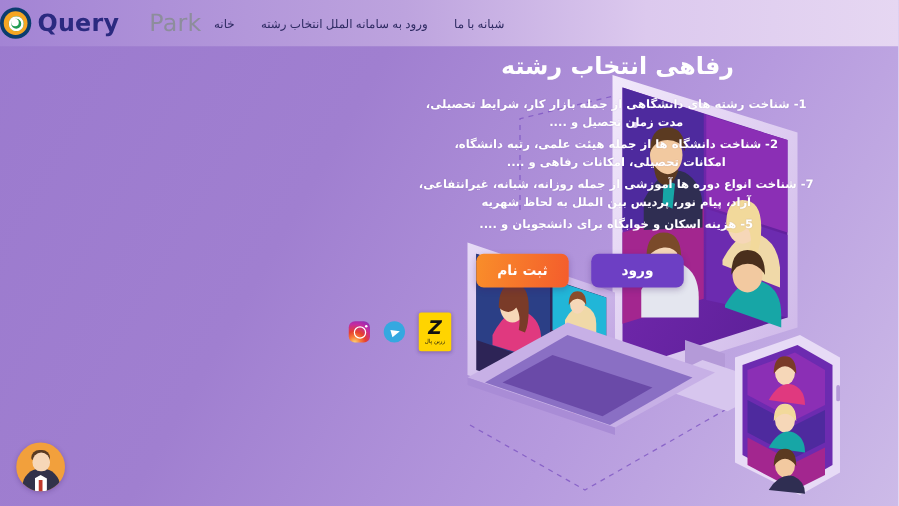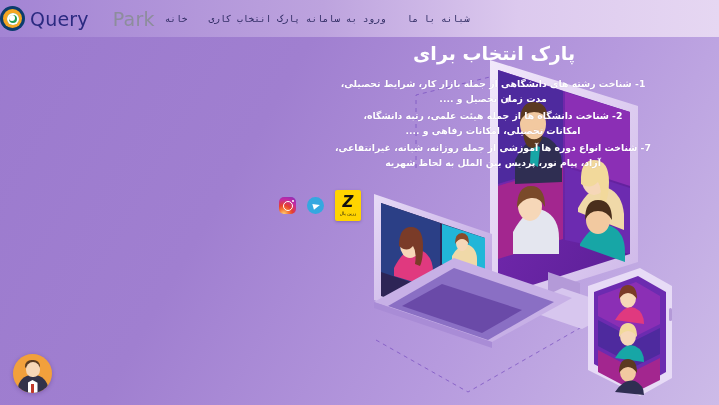--- a/index.html
+++ b/index.html
@@ -70,37 +70,37 @@
     background: #ffffff;
     z-index: 3;
     margin-left: -1px; margin-top: -1px;
   }
   .brand-text {
     font-size: 19px;
     letter-spacing: 0.2px;
     white-space: nowrap;
     direction: ltr;
   }
-  .brand-q { color: #2b2a80; font-weight: normal; }
+  .brand-q { color: #2b2a80; font-weight: bold; }
   .brand-p { color: #8d8d9c; font-weight: normal; margin-left: 24px; }
 
   #nav {
     display: flex;
     flex-direction: row-reverse;
     align-items: center;
     gap: 21px;
     margin-right: 30px;
     direction: rtl;
   }
   .nav-item {
     font-size: 9.5px;
     color: #2f2b63;
     white-space: nowrap;
     cursor: pointer;
-    font-family: Liberation Mono, monospace;
+    font-family: Liberation Sans, sans-serif;
   }
 
   
   #content {
     position: absolute;
     top: 37px; right: 0;
     width: 440px;
     padding-top: 5px;
     z-index: 30;
     text-align: center;
@@ -301,21 +301,21 @@
 
     <div id="brand">
       <span class="brand-mark">
         <span class="brand-lens"></span>
       </span>
       <span class="brand-text"><span class="brand-q">Query</span><span class="brand-p">Park</span></span>
     </div>
 
     <nav id="nav">
       <span class="nav-item">خانه</span>
-      <span class="nav-item">ورود به سامانه پارک انتخاب کاری</span>
+      <span class="nav-item">ورود به سامانه الملل انتخاب رشته</span>
       <span class="nav-item">شبانه با ما</span>
     </nav>
 
   </div>
 
   <div id="illustration">
     <svg width="347" height="365" viewBox="0 0 347 365" xmlns="http://www.w3.org/2000/svg">
       <defs>
         <linearGradient id="scr" x1="0" y1="0" x2="1" y2="1">
           <stop offset="0%" stop-color="#7b2bb5"></stop>
@@ -442,31 +442,36 @@
           <path d="M247 333 q0 -14 9 -14 q9 0 9 14 q-4 -6 -9 -6 q-5 0 -9 6 Z" fill="#5b3a21"></path>
           <path d="M243 352 q9 -14 20 -11 q9 4 9 14 l-29 -3 Z" fill="#2f2e52"></path>
         </g>
         <rect x="297" y="268" width="3" height="13" rx="1.5" fill="#b49ad8"></rect>
       </g>
     </svg>
   </div>
 
   <div id="content">
 
-    <h1 id="page-title">پارک انتخاب برای</h1>
+    <h1 id="page-title">رفاهی انتخاب رشته</h1>
 
     <div id="bullets">
       <p class="bullet">1- شناخت رشته های دانشگاهی از جمله بازار کار، شرایط تحصیلی،
 مدت زمان تحصیل و ....</p>
       <p class="bullet">2- شناخت دانشگاه ها از جمله هیئت علمی، رتبه دانشگاه،
 امکانات تحصیلی، امکانات رفاهی و ....</p>
       <p class="bullet">7- شناخت انواع دوره ها آموزشی از جمله روزانه، شبانه، غیرانتفاعی،
 آزاد، پیام نور، پردیس بین الملل به لحاظ شهریه</p>
+      <p class="bullet">5- هزینه اسکان و خوابگاه برای دانشجویان و ....</p>
     </div>
 
+    <div id="buttons">
+      <button class="btn" id="btn-signup">ثبت نام</button>
+      <button class="btn" id="btn-login">ورود</button>
+    </div>
 
     <div id="social">
       <span class="social-icon" id="icon-instagram"></span>
       <span class="social-icon" id="icon-telegram"></span>
       <span id="badge-zarinpal">
         <span class="zp-z">Z</span>
         <span class="zp-label">زرین پال</span>
       </span>
     </div>
 

